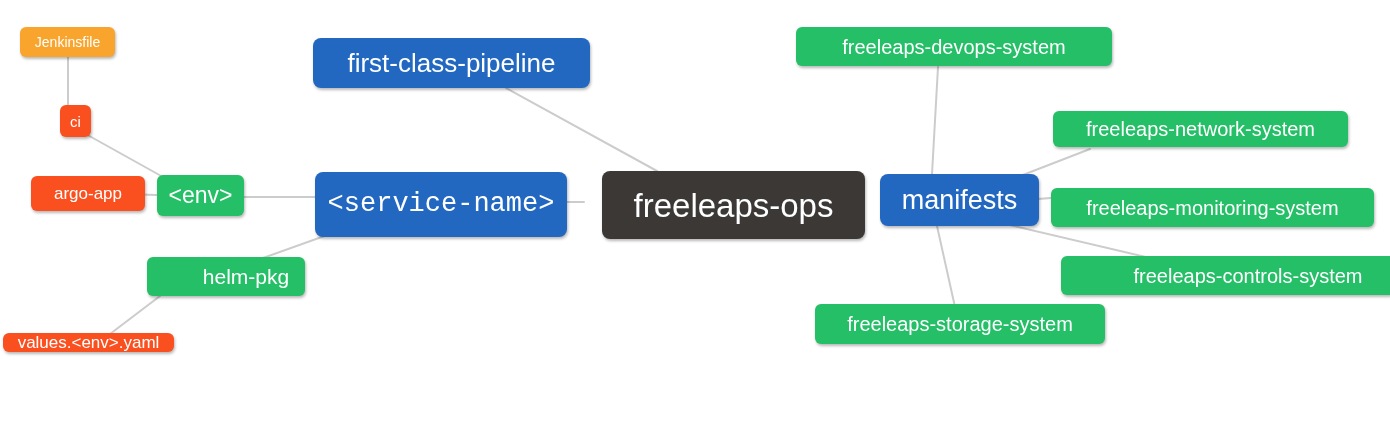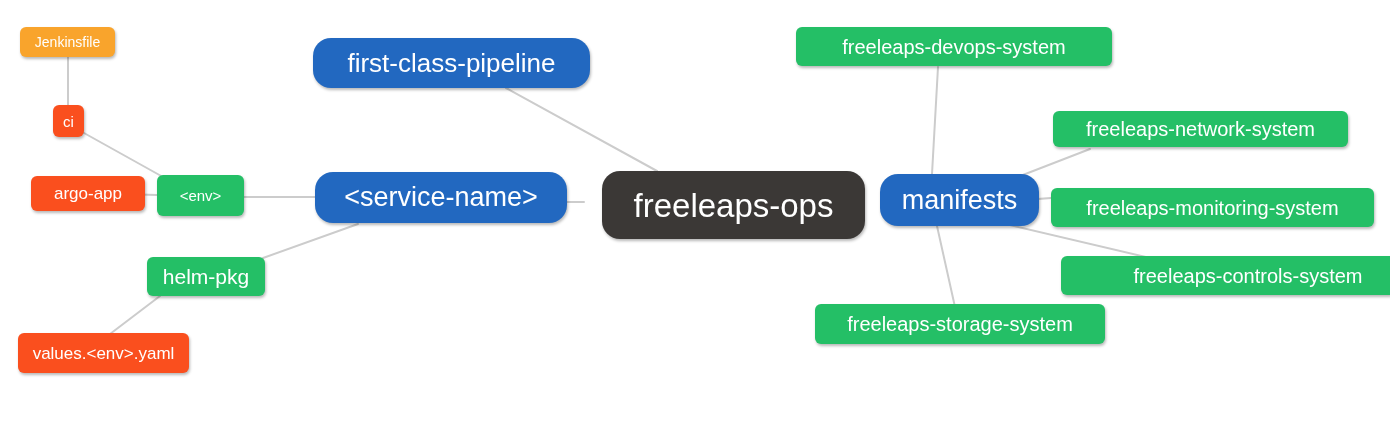--- a/index.html
+++ b/index.html
@@ -27,21 +27,21 @@
     align-items: center;
     justify-content: center;
     color: #ffffff;
     white-space: nowrap;
     border-radius: 6px;
     box-shadow: 1px 2px 3px rgba(0,0,0,0.28);
     cursor: pointer;
     line-height: 1;
     user-select: none;
   }
-  .node.big { border-radius: 18px; }
+  .node.big { border-radius: 8px; }
   .c-orange { background: #f9a42c; }
   .c-red    { background: #fa4f1e; }
   .c-green  { background: #24bf66; }
   .c-blue   { background: #2268c0; }
   .c-dark   { background: #3b3836; }
 </style>
 </head>
 <body>
 
 <div class="canvas">
@@ -58,33 +58,33 @@
     <line x1="847" y1="203" x2="852" y2="201"></line>
     <line x1="938" y1="67" x2="932" y2="174"></line>
     <line x1="1010" y1="180" x2="1090" y2="149"></line>
     <line x1="1011" y1="201" x2="1051" y2="198"></line>
     <line x1="1010" y1="225" x2="1150" y2="258"></line>
     <line x1="937" y1="226" x2="955" y2="307"></line>
   </svg>
 
   <div class="node c-orange" style="left:20px;  top:27px;  width:95px;  height:30px; font-size:14px;">Jenkinsfile</div>
 
-  <div class="node c-red" style="left:53px;  top:105px; width:31px;  height:32px; font-size:15px;">ci</div>
+  <div class="node c-red" style="left:60px;  top:105px; width:31px;  height:32px; font-size:15px;">ci</div>
 
   <div class="node c-red" style="left:31px;  top:176px; width:114px;  height:35px; font-size:17px;">argo-app</div>
 
-  <div class="node c-green" style="left:157px; top:175px; width:87px;  height:41px; font-size:15px;">&lt;env&gt;</div>
+  <div class="node c-green" style="left:157px; top:175px; width:87px;  height:41px; font-size:23px;">&lt;env&gt;</div>
 
-  <div class="node c-green" style="left:147px; top:257px; width:118px; height:39px; font-size:21px;">helm-pkg</div>
+  <div class="node c-green" style="left:147px; top:257px; width:118px; height:39px; font-size:21px;padding-left:40px;">helm-pkg</div>
 
-  <div class="node c-red" style="left:18px;   top:333px; width:171px; height:40px; font-size:17px;">values.&lt;env&gt;.yaml</div>
+  <div class="node c-red" style="left:3px;   top:333px; width:171px; height:19px; font-size:17px;">values.&lt;env&gt;.yaml</div>
 
   <div class="node c-blue big" style="left:313px; top:38px;  width:277px; height:50px; font-size:26px;">first-class-pipeline</div>
 
-  <div class="node c-blue big" style="left:315px; top:172px; width:252px; height:51px; font-size:27px;">&lt;service-name&gt;</div>
+  <div class="node c-blue big" style="left:315px; top:172px; width:252px; height:65px; font-size:27px;font-family:Liberation Mono, monospace;">&lt;service-name&gt;</div>
 
   <div class="node c-dark big" style="left:584px; top:171px; width:263px; height:68px; font-size:33px;margin-left:18px;">freeleaps-ops</div>
 
   <div class="node c-blue big" style="left:852px; top:174px; width:159px; height:52px; font-size:27px;margin-left:28px;">manifests</div>
 
   <div class="node c-green" style="left:796px;  top:27px;  width:316px; height:39px; font-size:20px;">freeleaps-devops-system</div>
 
   <div class="node c-green" style="left:1053px; top:111px; width:295px; height:36px; font-size:20px;">freeleaps-network-system</div>
 
   <div class="node c-green" style="left:1051px; top:188px; width:323px; height:39px; font-size:20px;">freeleaps-monitoring-system</div>

